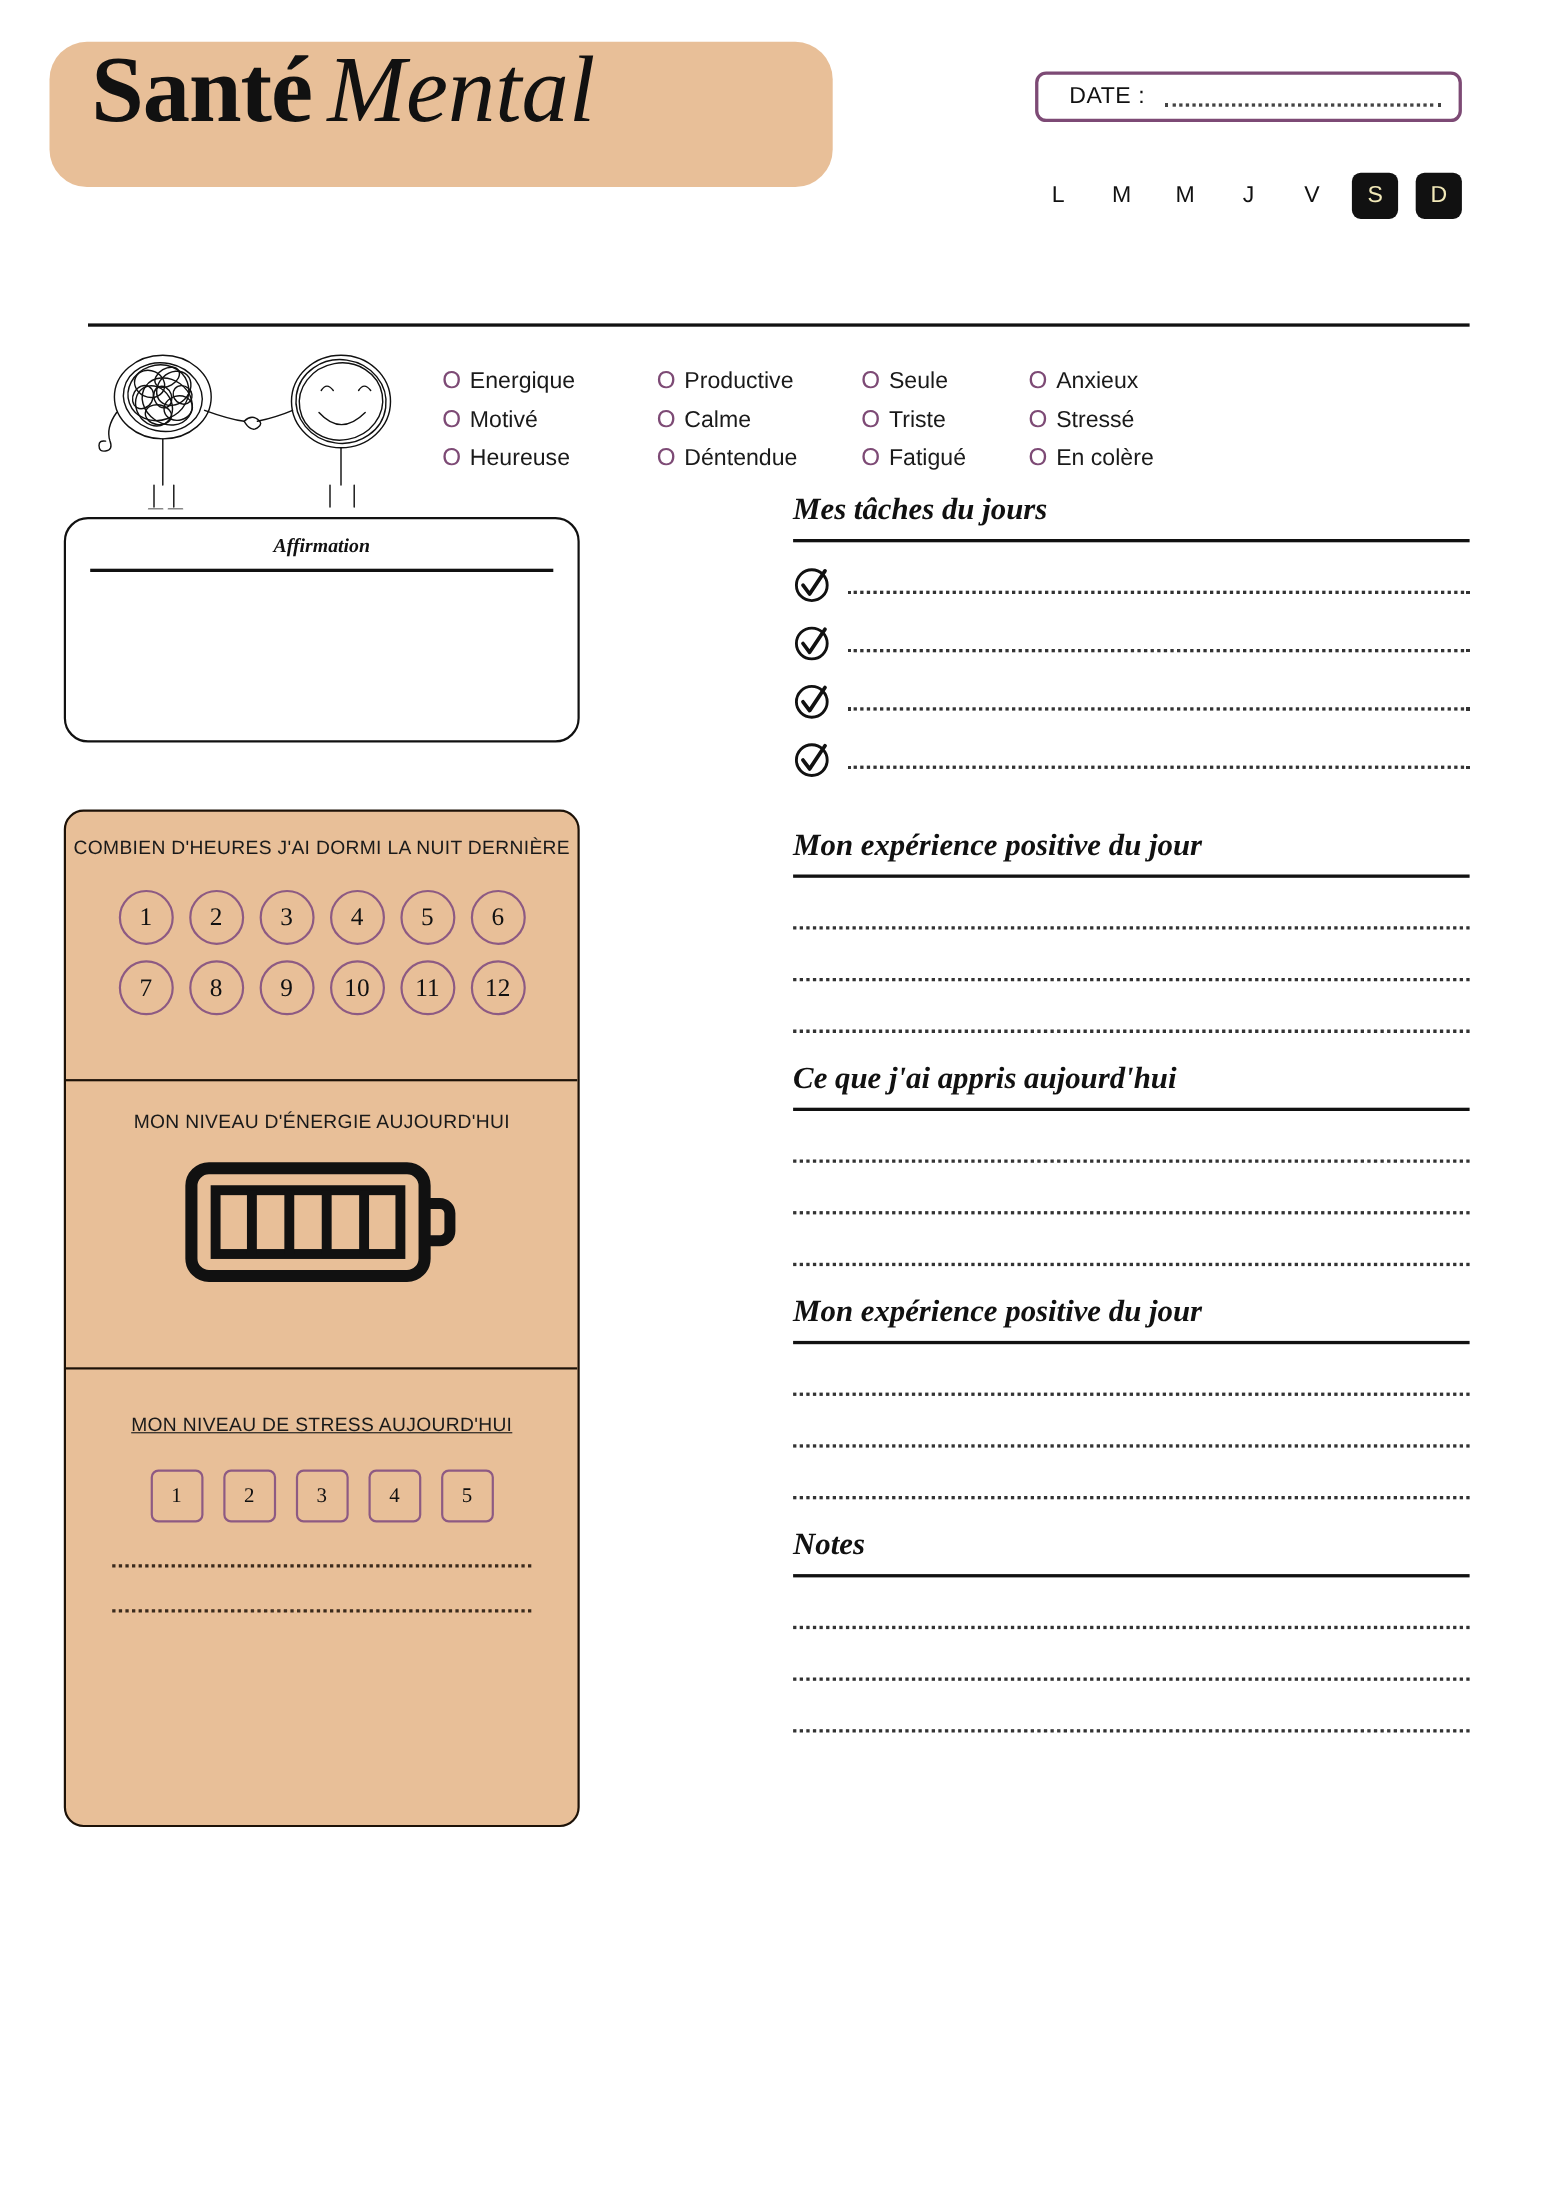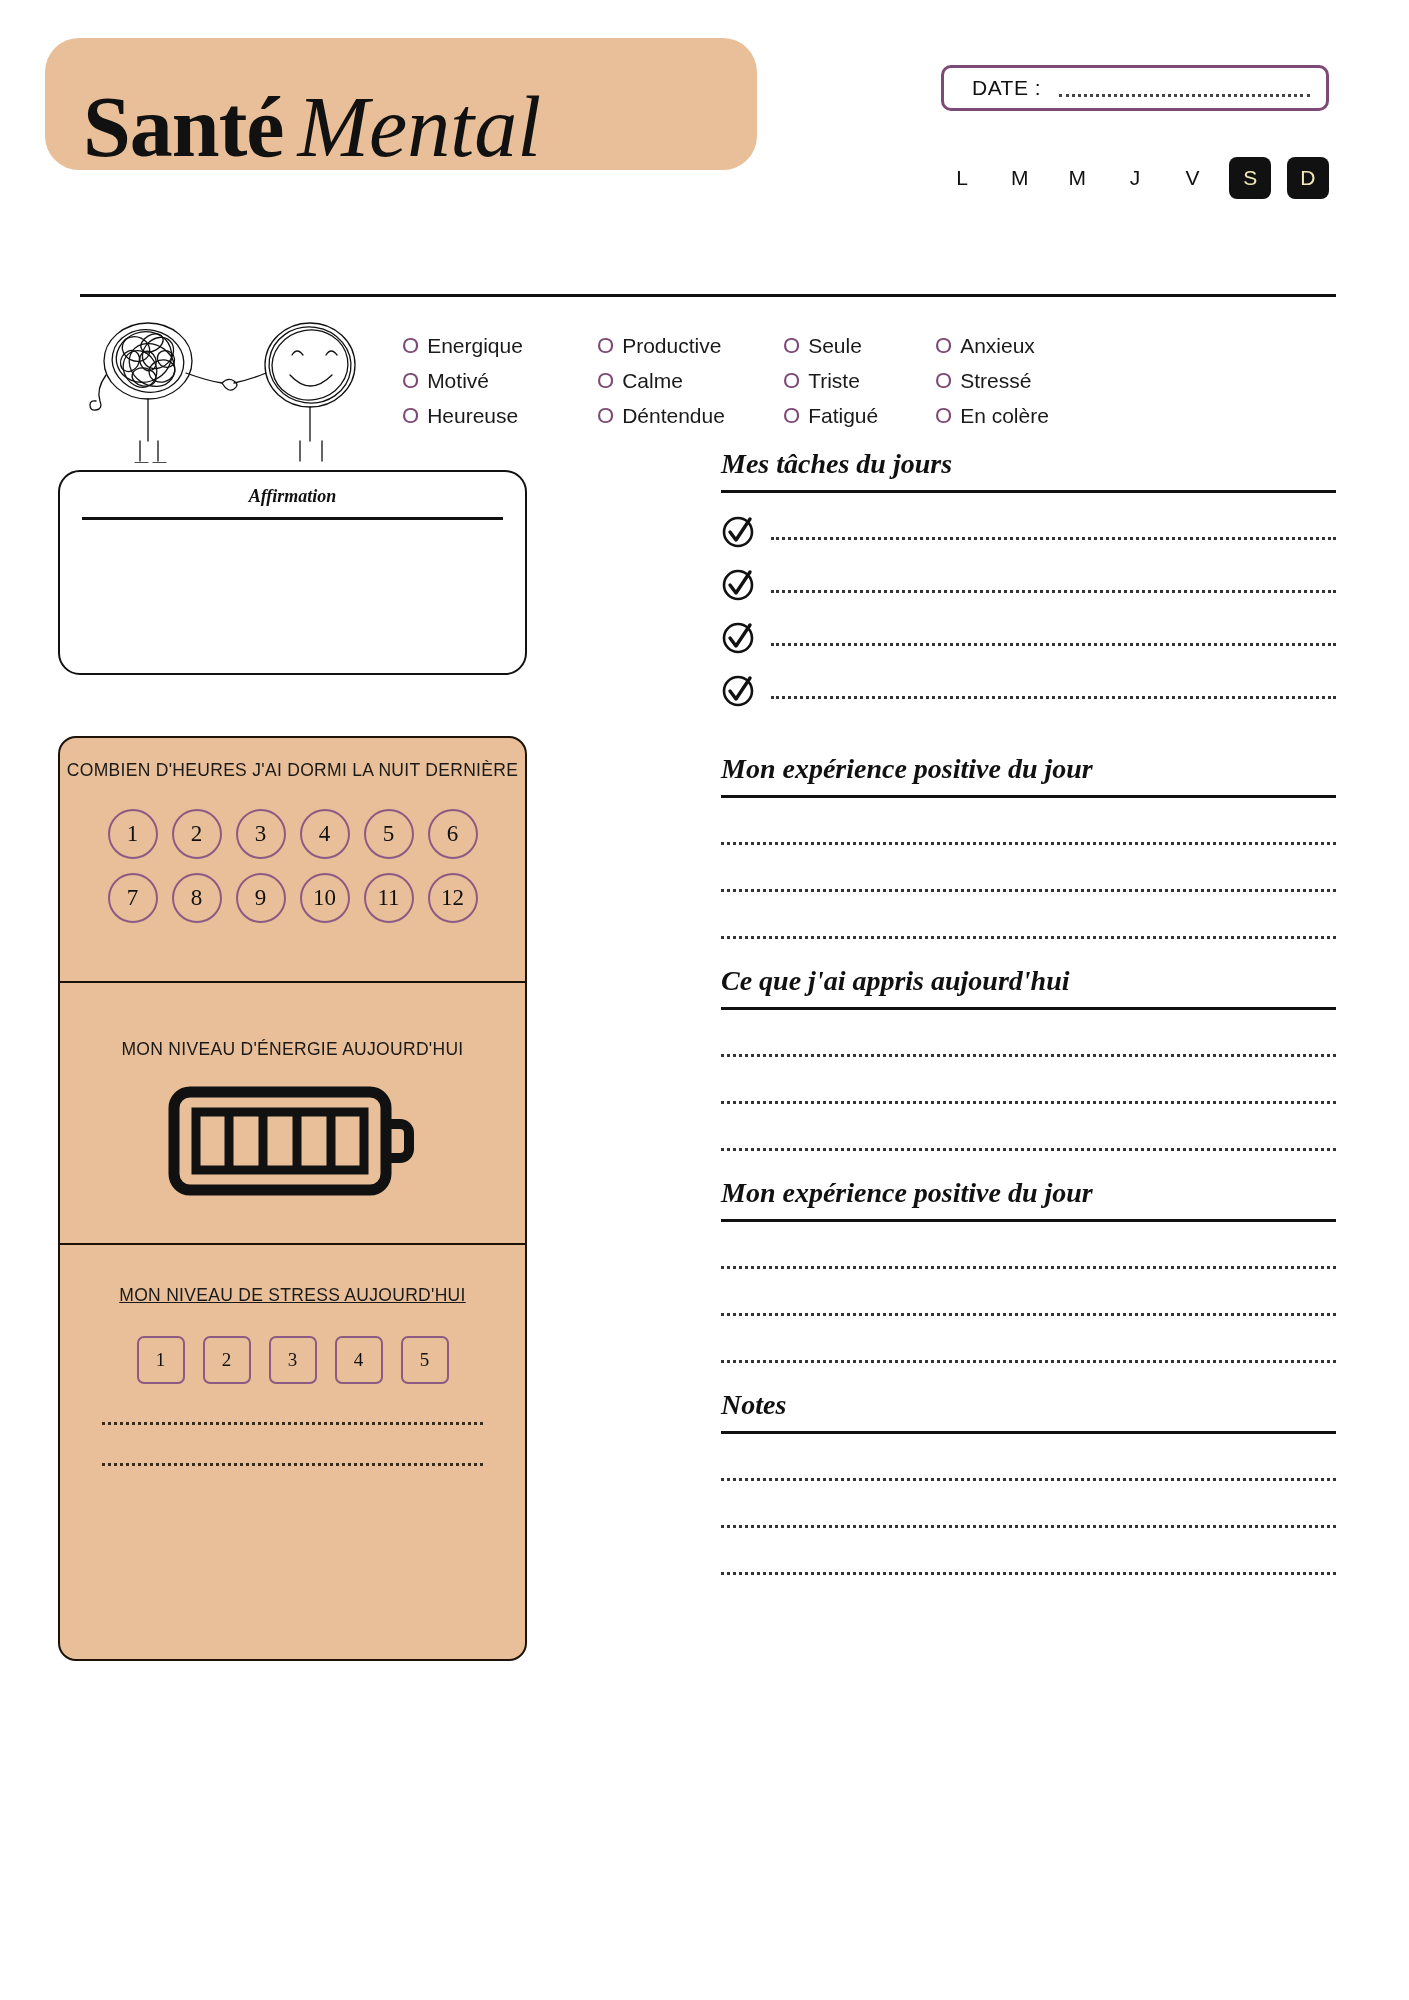--- a/index.html
+++ b/index.html
@@ -21,21 +21,21 @@
     left: 0; top: 0;
     width: 1409px; height: 230px;
   }
   .title-plate {
     position: absolute;
     left: 45px; top: 38px;
     width: 712px; height: 132px;
     background: #e8bf98;
     border-radius: 34px;
     display: flex;
-    align-items: flex-end;
+    align-items: flex-start;
     justify-content: flex-start;
     padding-left: 38px;
     box-sizing: border-box;
   }
   .title-text {
     font-family: "Liberation Serif", serif;
     font-size: 86px;
     line-height: 1;
     color: #111111;
     white-space: nowrap;
@@ -192,21 +192,21 @@
   .panel-block.sleep { height: 243px; }
   .panel-block.energy { height: 262px; border-top: 2.5px solid #1d1208; }
   .panel-block.stress { height: 263px; border-top: 2.5px solid #1d1208; }
   .panel-head {
     text-align: center;
     font-size: 17.5px;
     letter-spacing: 0.3px;
     color: #1a1a1a;
     padding-top: 22px;
   }
-  .panel-head.energy { padding-top: 56px; }
+  .panel-head.energy { padding-top: 26px; }
   .panel-head.stress { padding-top: 40px; text-decoration: underline; }
 
   .hours-grid {
     display: flex;
     flex-direction: column;
     align-items: center;
     gap: 14px;
     margin-top: 28px;
   }
   .hours-row {

